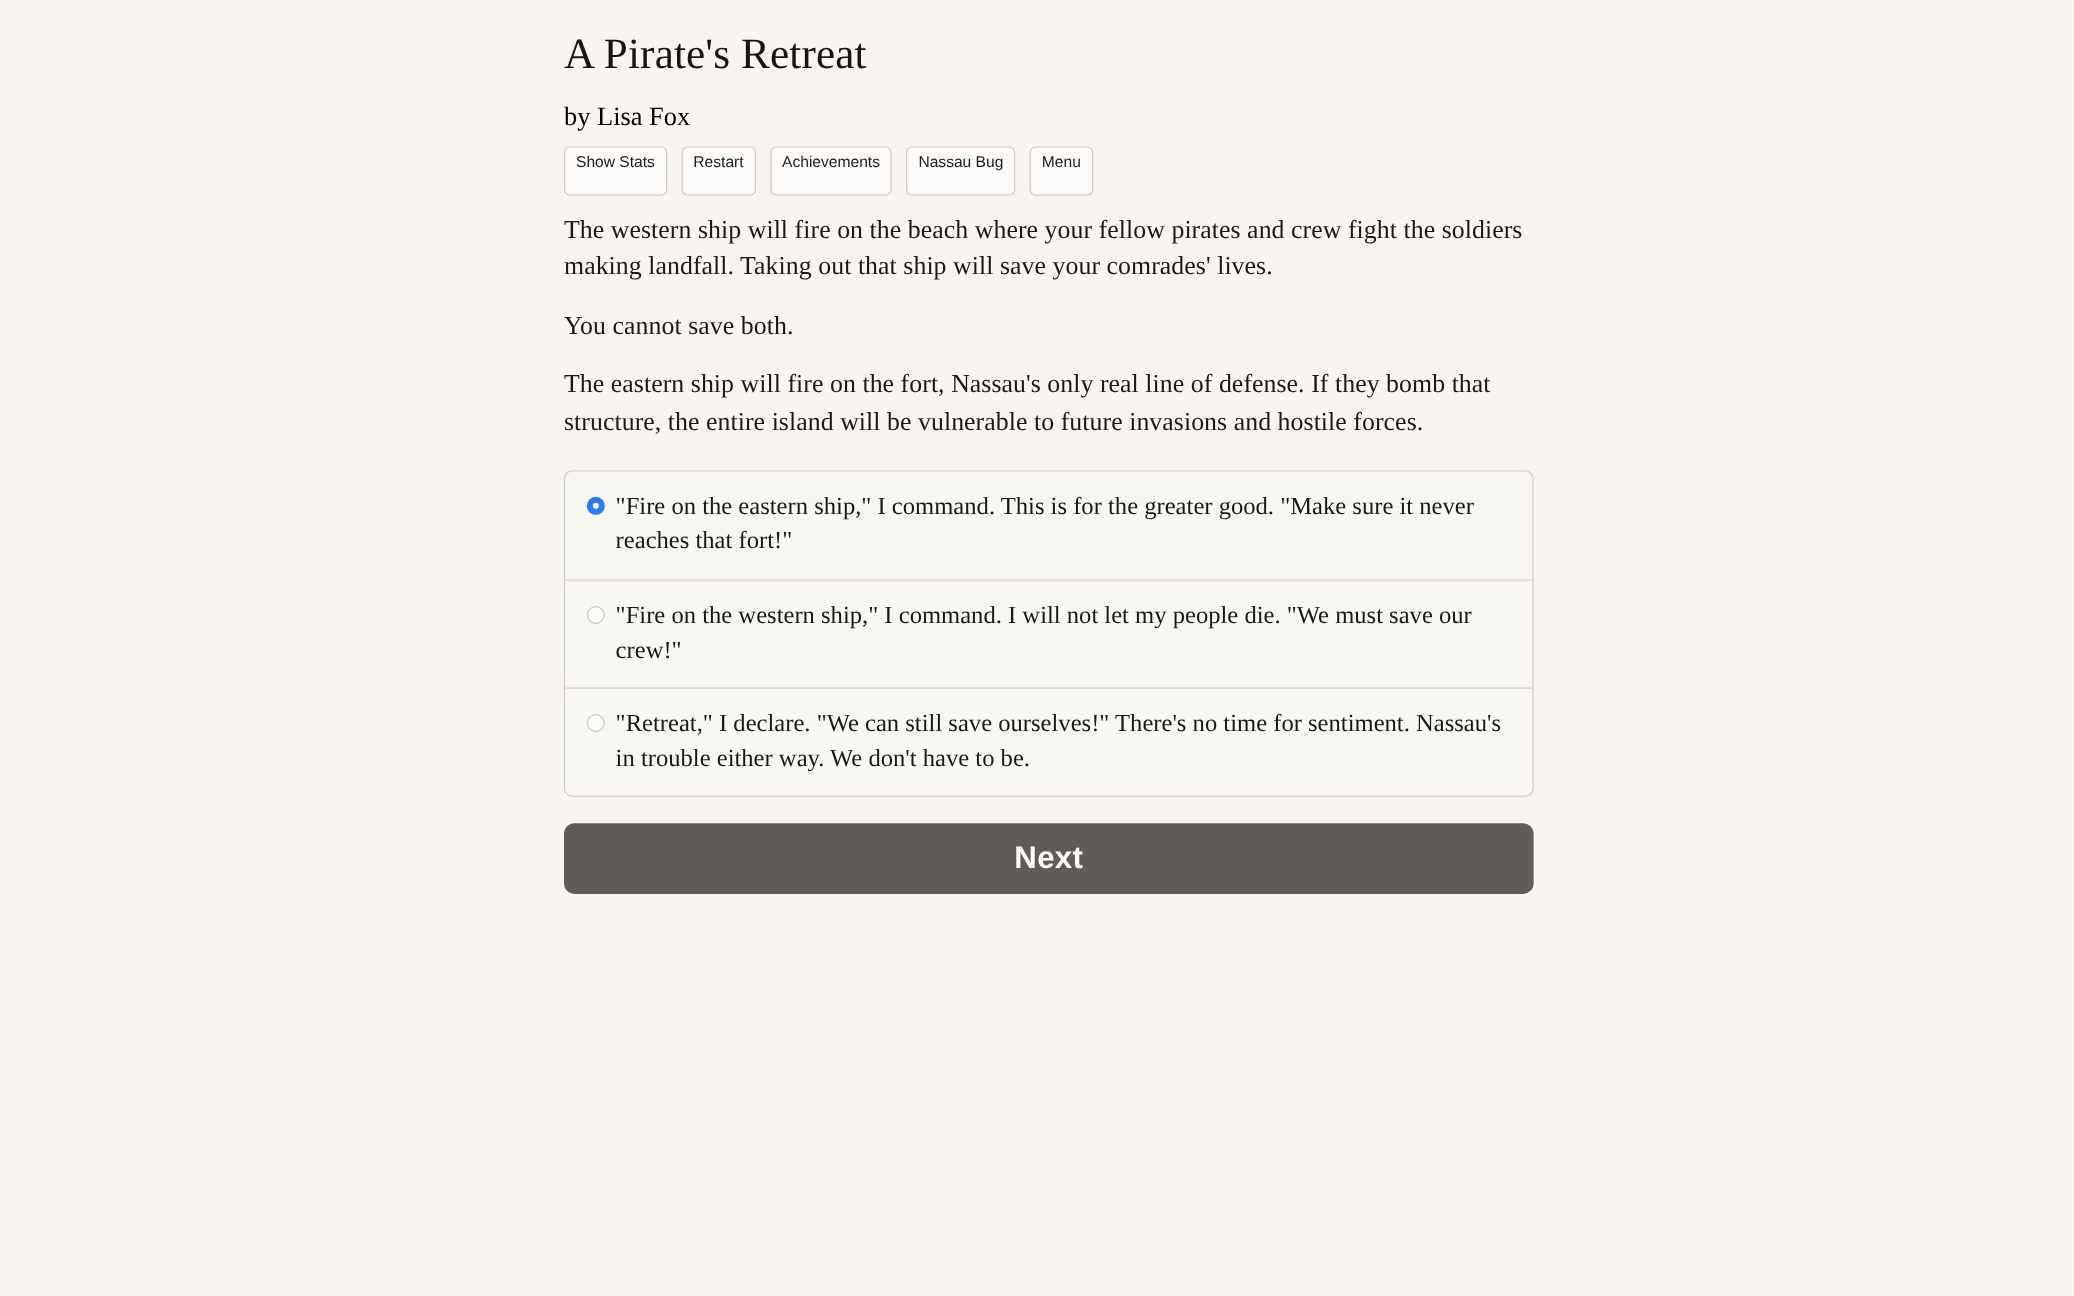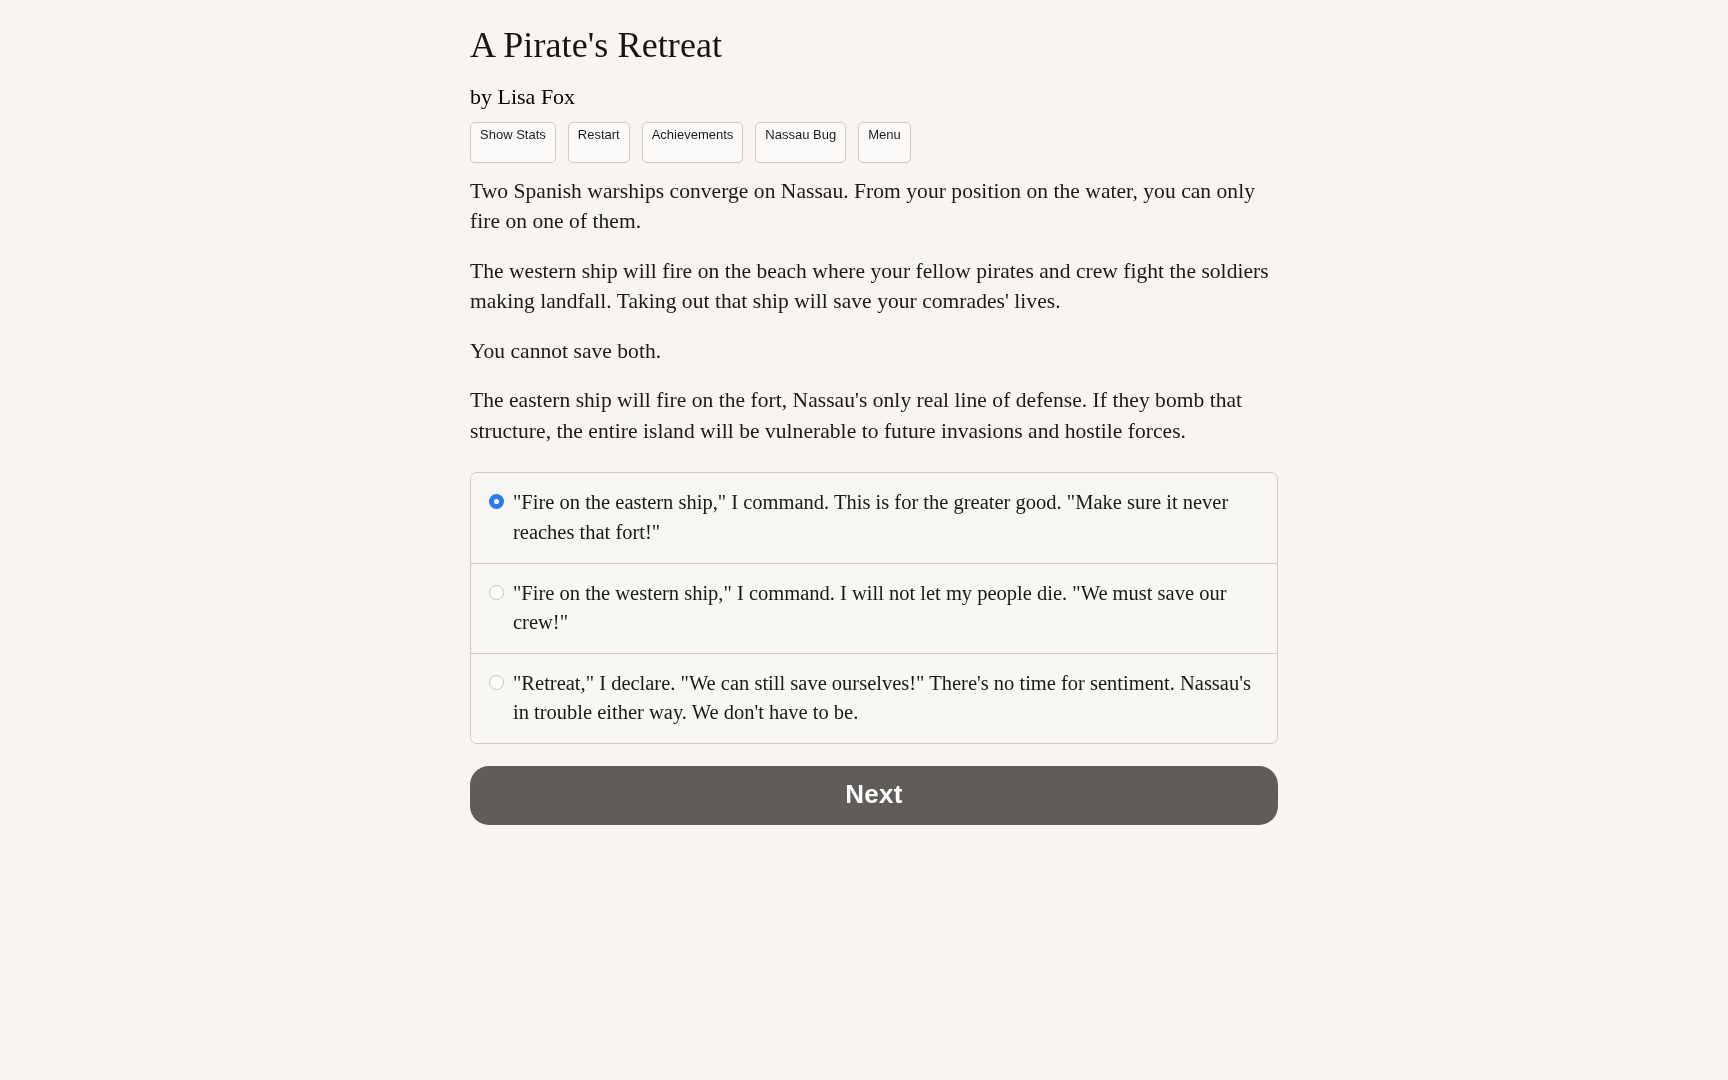--- a/index.html
+++ b/index.html
@@ -143,21 +143,21 @@
 
   
   .next-btn {
     display: block;
     width: 100%;
     margin-top: 22px;
     padding: 13px 0 15px 0;
     background: #5f5c59;
     color: #ffffff;
     border: none;
-    border-radius: 19px;
+    border-radius: 9px;
     font-family: "Liberation Sans", "DejaVu Sans", sans-serif;
     font-size: 26px;
     font-weight: bold;
     letter-spacing: 0.3px;
     cursor: pointer;
     text-align: center;
   }
 </style>
 </head>
 <body>
@@ -171,21 +171,20 @@
 
     <div class="toolbar">
       <button class="tool-btn">Show Stats</button>
       <button class="tool-btn">Restart</button>
       <button class="tool-btn">Achievements</button>
       <button class="tool-btn">Nassau Bug</button>
       <button class="tool-btn">Menu</button>
     </div>
 
     <div class="story-body">
-      <p class="story-p">Two Spanish warships converge on Nassau. From your position on the water, you can only fire on one of them.</p>
       <p class="story-p">The western ship will fire on the beach where your fellow pirates and crew fight the soldiers making landfall. Taking out that ship will save your comrades' lives.</p>
       <p class="story-p">You cannot save both.</p>
       <p class="story-p">The eastern ship will fire on the fort, Nassau's only real line of defense. If they bomb that structure, the entire island will be vulnerable to future invasions and hostile forces.</p>
     </div>
 
     <form class="choices">
 
       <label class="choice selected">
         <span class="radio on"></span>
         <span class="choice-text">"Fire on the eastern ship," I command. This is for the greater good. "Make sure it never reaches that fort!"</span>

